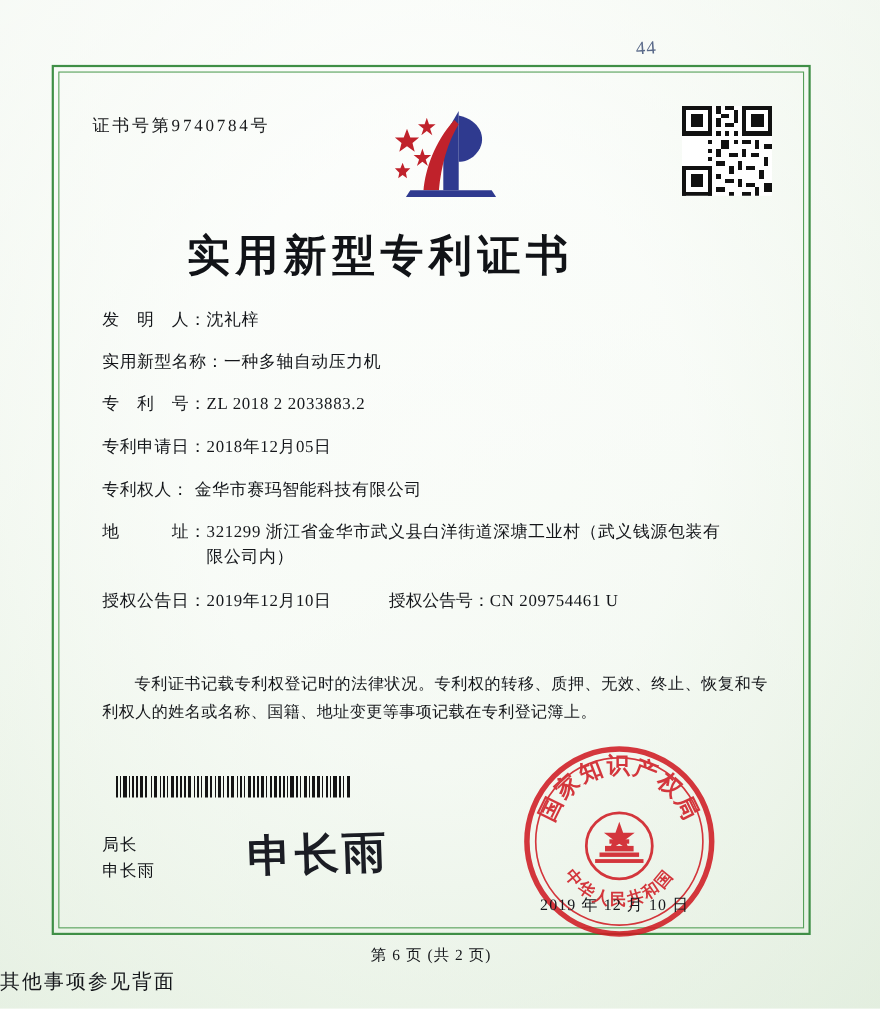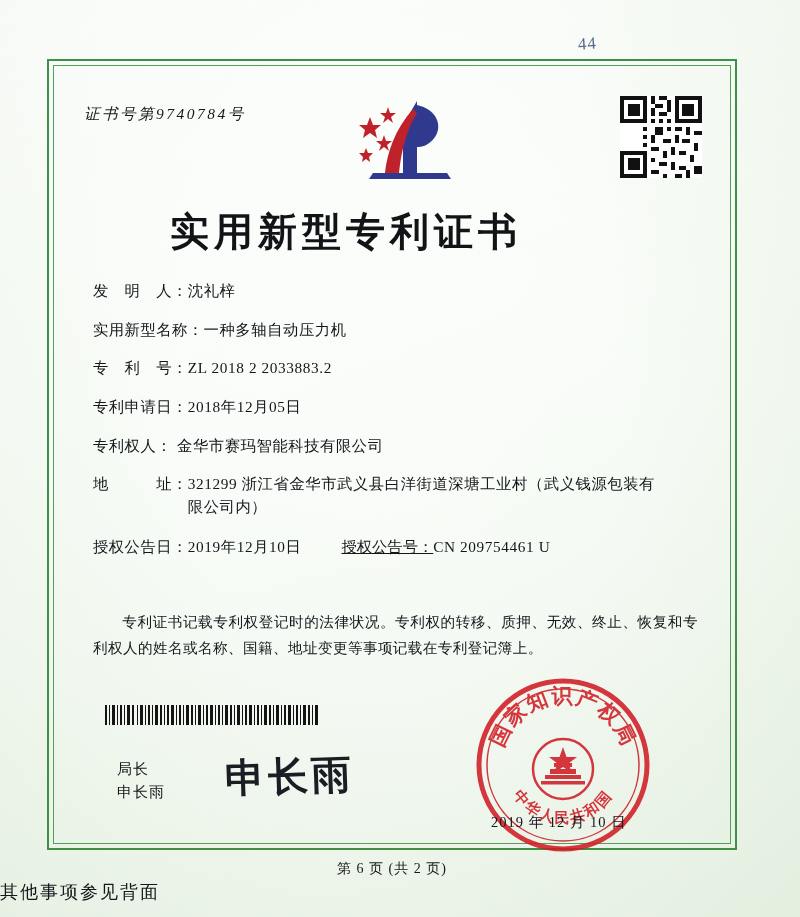--- a/index.html
+++ b/index.html
@@ -65,21 +65,20 @@
   }
   
   .cert-no {
     position: absolute;
     left: 31px;
     top: 39px;
     font-size: 15.5px;
     color: #17181a;
     letter-spacing: 2.5px;
     white-space: nowrap;
-    font-style: italic;
   }
   .logo {
     position: absolute;
     left: 290px;
     top: 30px;
     width: 120px;
     height: 92px;
   }
   .qr {
     position: absolute;
@@ -127,22 +126,21 @@
   }
   .addr-value {
     display: inline-block;
     vertical-align: top;
     width: 470px;
     white-space: normal;
     letter-spacing: 0.6px;
     line-height: 1.5;
   }
   .field-row.pubrow .second-label {
-    margin-left: 40px;
-    text-decoration: underline;
+    margin-left: 52px;
   }
   .para {
     position: absolute;
     left: 40px;
     width: 605px;
     font-size: 14.6px;
     line-height: 1.78;
     color: #15171b;
     text-align: justify;
     letter-spacing: 0.4px;
@@ -159,21 +157,21 @@
   }
   .seal {
     position: absolute;
     left: 418px;
     top: 608px;
     width: 185px;
     height: 185px;
   }
   .signature-block {
     position: absolute;
-    left: 64px;
+    left: 40px;
     top: 693px;
     font-size: 15px;
     color: #14161a;
     line-height: 1.5;
     letter-spacing: 1px;
   }
   .hand-signature {
     position: absolute;
     left: 172px;
     top: 684px;

